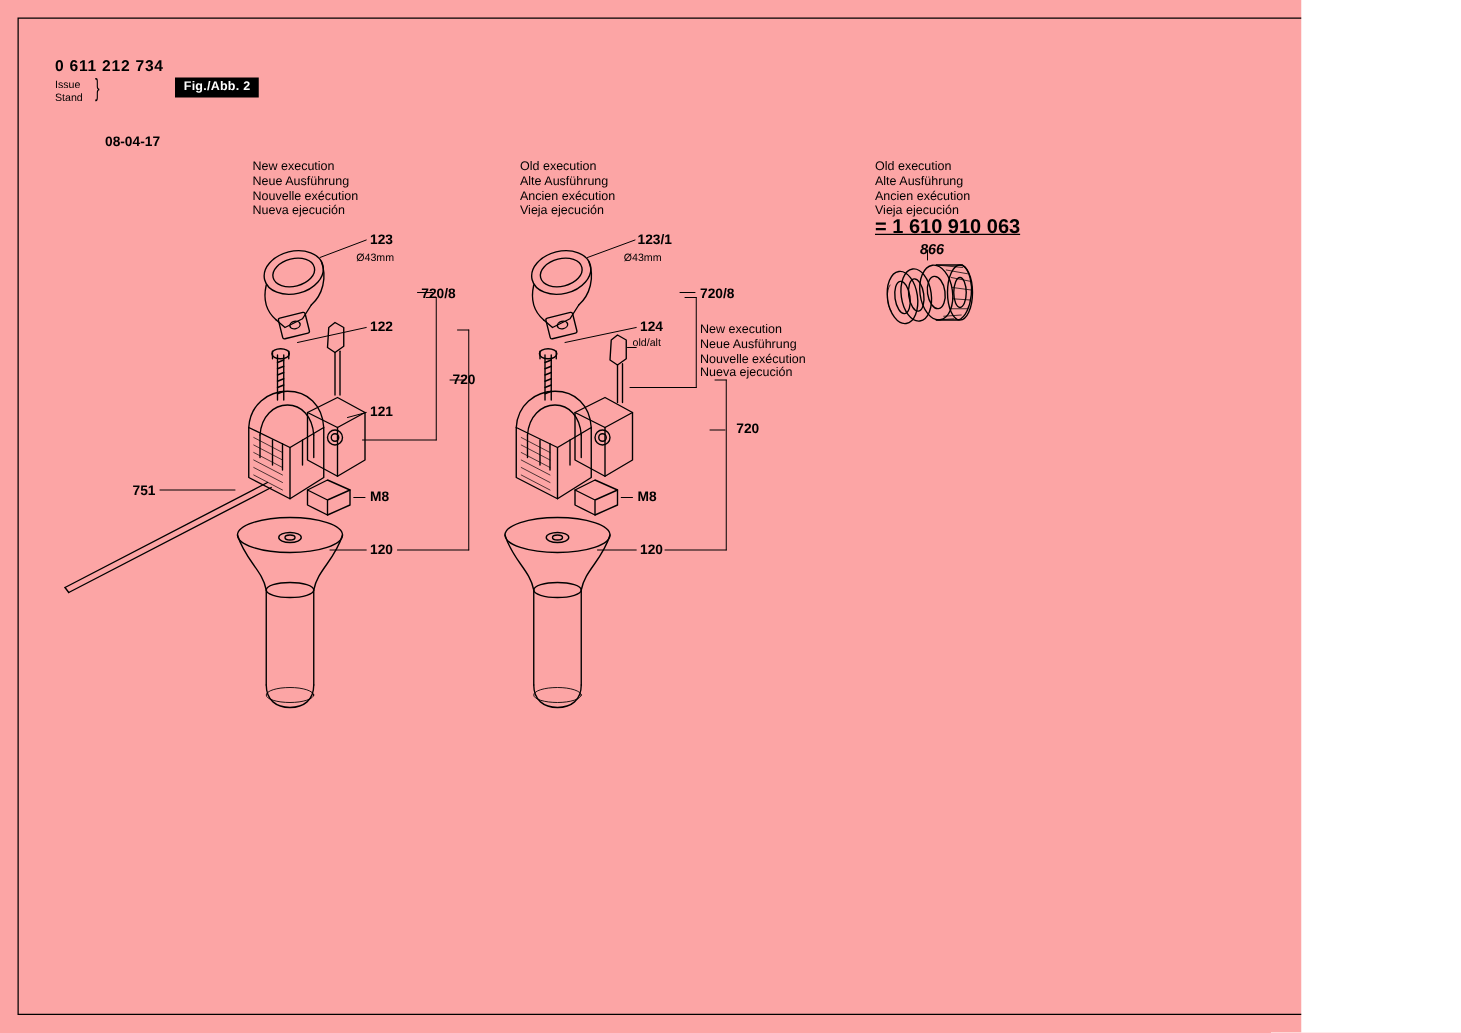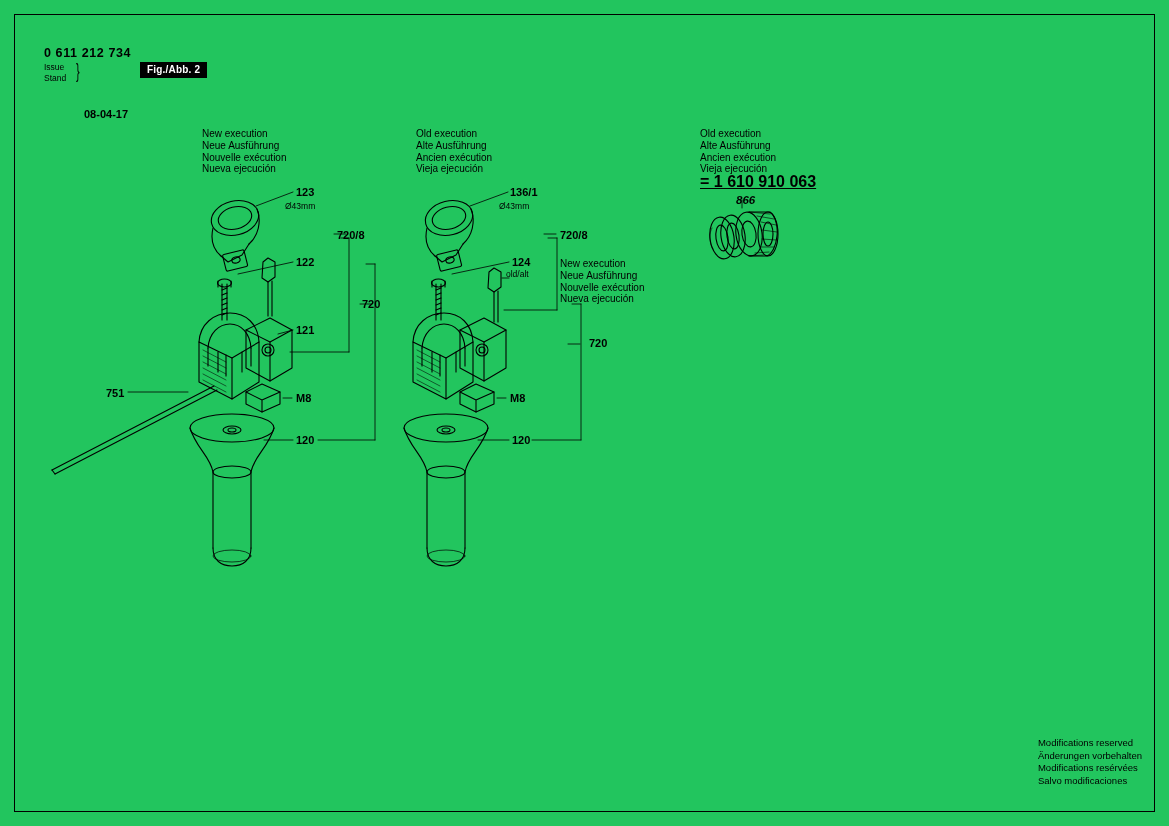--- a/index.html
+++ b/index.html
@@ -6,24 +6,25 @@
     margin: 0;
     padding: 0;
     background: #ffffff;
   }
   body {
     font-family: "Liberation Sans", sans-serif;
     color: #000000;
   }
   #page {
     position: relative;
-    width: 1169px;
+    width: 997px;
     height: 826px;
-    background: #22c55e;
+    background: #fca5a5;
     overflow: hidden;
+    padding-left: 44px;
   }
   .border-frame {
     position: absolute;
     left: 14px;
     top: 14px;
     width: 1141px;
     height: 798px;
     border: 1px solid #000000;
     box-sizing: border-box;
   }
@@ -179,33 +180,29 @@
   <div class="txt plabel" id="l-123">123</div>
   <div class="txt psub" id="l-43mm-a">Ø43mm</div>
   <div class="txt plabel" id="l-7208-a">720/8</div>
   <div class="txt plabel" id="l-122">122</div>
   <div class="txt plabel" id="l-720-a">720</div>
   <div class="txt plabel" id="l-121">121</div>
   <div class="txt plabel" id="l-m8-a">M8</div>
   <div class="txt plabel" id="l-120-a">120</div>
   <div class="txt plabel" id="l-751">751</div>
 
-  <div class="txt plabel" id="l-1231">136/1</div>
+  <div class="txt plabel" id="l-1231">123/1</div>
   <div class="txt psub" id="l-43mm-b">Ø43mm</div>
   <div class="txt plabel" id="l-7208-b">720/8</div>
   <div class="txt plabel" id="l-124">124</div>
   <div class="txt psub" id="l-oldalt">old/alt</div>
   <div class="txt plabel" id="l-720-b">720</div>
   <div class="txt plabel" id="l-m8-b">M8</div>
   <div class="txt plabel" id="l-120-b">120</div>
 
-  <div id="footer">Modifications reserved
-Änderungen vorbehalten
-Modifications resérvées
-Salvo modificaciones</div>
 
   <svg class="art" viewBox="0 0 1169 826" xmlns="http://www.w3.org/2000/svg">
     <g fill="none" stroke="#000000" stroke-width="1.1" stroke-linecap="round" stroke-linejoin="round">
 
       <g>
         <ellipse cx="235" cy="218" rx="24" ry="17" transform="rotate(-14 235 218)"></ellipse>
         <ellipse cx="235" cy="218" rx="17" ry="11" transform="rotate(-14 235 218)"></ellipse>
         <path d="M213 228 C210 241, 214 250, 221 256"></path>
         <path d="M257 209 C262 222, 258 236, 249 244"></path>
         <path d="M221 256 L228 262 L242 255 L249 244"></path>

